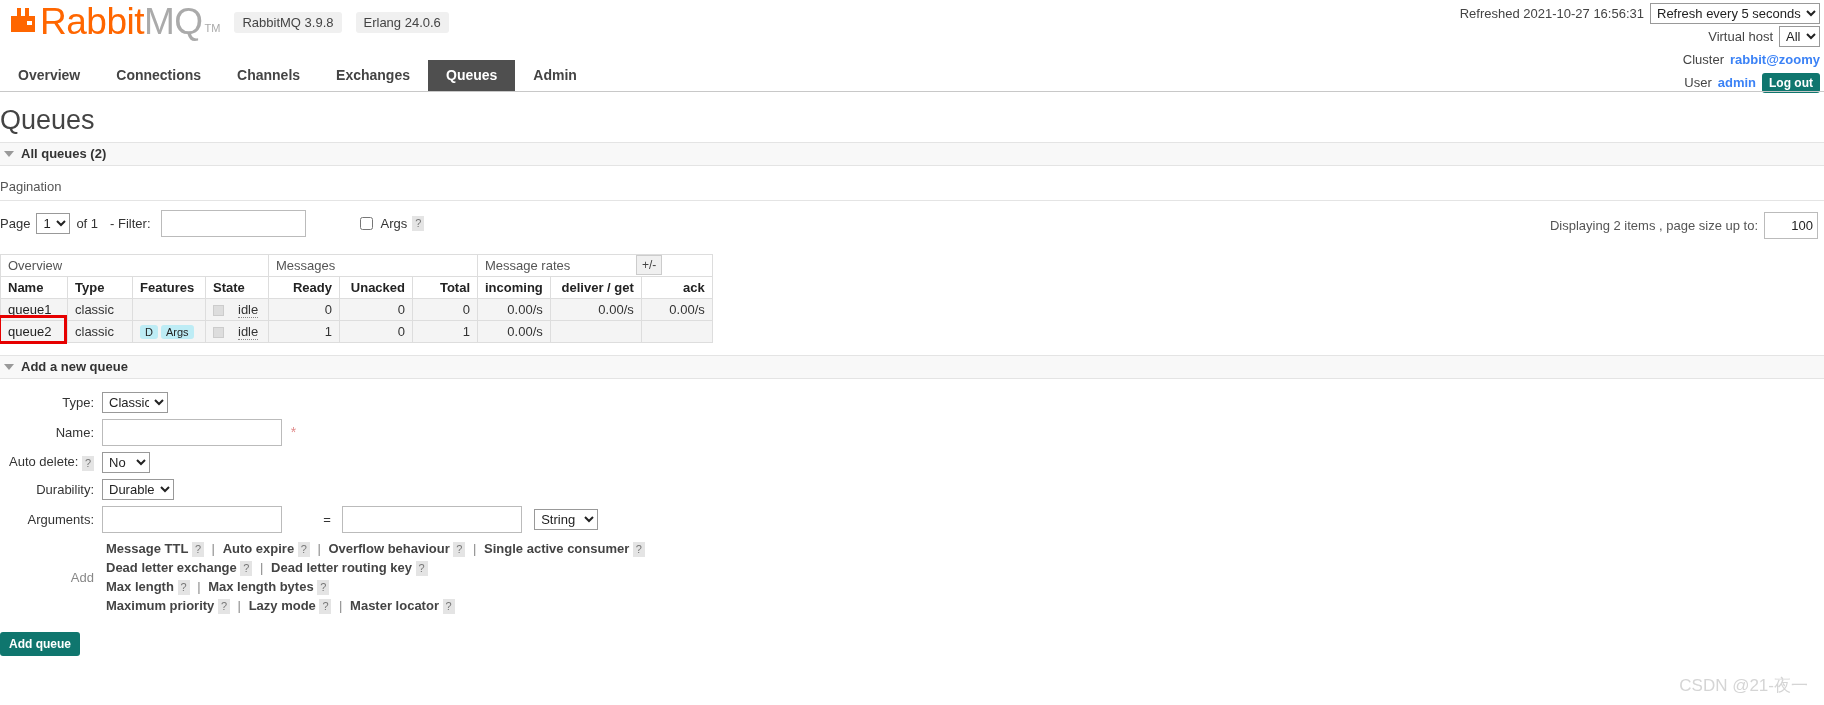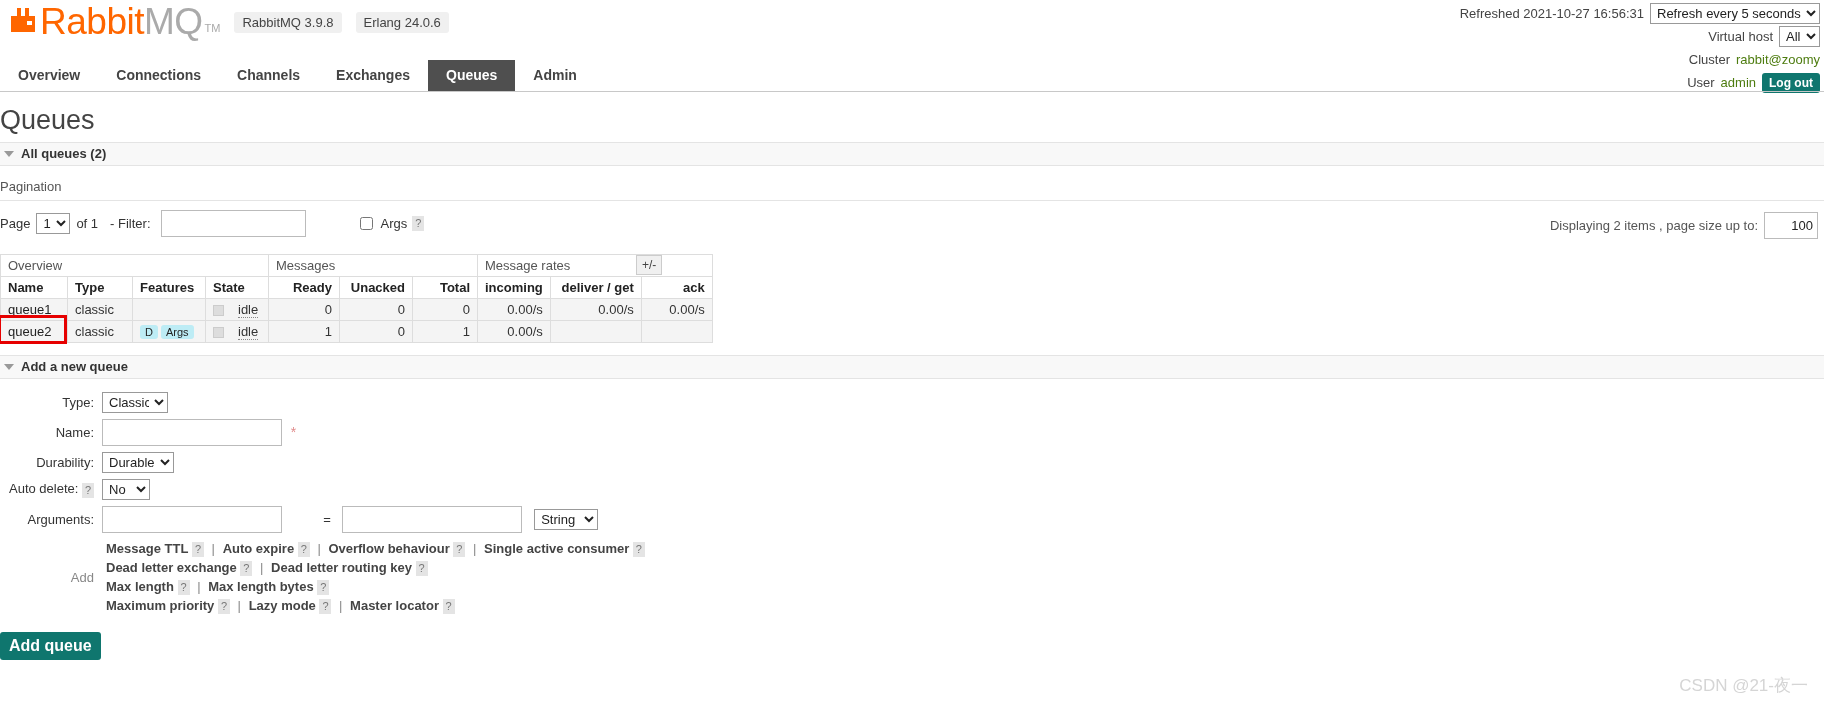--- a/index.html
+++ b/index.html
@@ -89,21 +89,21 @@
     background: #0f766e;
     color: #fff;
     font-size: 12px;
     font-weight: bold;
     border: none;
     padding: 3px 7px;
     border-radius: 3px;
     font-family: "Liberation Sans", sans-serif;
     cursor: pointer;
   }
-  .bold { font-weight: normal; color: #4d7c0f; }
+  .bold { font-weight: bold; color: #3b82f6; }
 
   
   #nav {
     position: absolute;
     left: 0; top: 60px;
     width: 1824px;
     height: 31px;
     border-bottom: 1px solid #c8c8c8;
   }
   #nav ul {
@@ -308,21 +308,21 @@
   .arg-link {
     font-weight: bold;
     color: #444;
     cursor: pointer;
   }
   .arg-sep { color: #888; padding: 0 4px; }
   .add-word { color: #888; font-size: 13px; padding-right: 10px; vertical-align: top; }
   .arg-row-line { line-height: 19px; white-space: nowrap; }
   #addq-btn-wrap { margin-top: 14px; margin-left: -4px; }
   .btn-dark.big {
-    font-size: 16px;
+    font-size: 12px;
     padding: 5px 9px;
   }
   #watermark {
     position: absolute;
     right: 16px;
     bottom: 8px;
     font-size: 17px;
     color: #d5d5d5;
   }
   #content-inner { margin-left: 4px; }
@@ -490,35 +490,35 @@
             </td>
           </tr>
           <tr>
             <td class="label">Name:</td>
             <td colspan="3">
               <input class="ui-text" style="width: 170px;" type="text" value="">
               <span class="mandatory">*</span>
             </td>
           </tr>
           <tr>
+            <td class="label" style="white-space:nowrap">
+              <span>Auto delete:</span>
+              <span class="helpq">?</span>
+            </td>
+            <td colspan="3">
+              <select class="ui-select" style="width:48px">
+                <option>No</option>
+              </select>
+            </td>
+          </tr>
+          <tr>
             <td class="label">Durability:</td>
             <td colspan="3">
               <select class="ui-select" style="width:72px">
                 <option>Durable</option>
-              </select>
-            </td>
-          </tr>
-          <tr>
-            <td class="label" style="white-space:nowrap">
-              <span>Auto delete:</span>
-              <span class="helpq">?</span>
-            </td>
-            <td colspan="3">
-              <select class="ui-select" style="width:48px">
-                <option>No</option>
               </select>
             </td>
           </tr>
           <tr>
             <td class="label">Arguments:</td>
             <td>
               <input class="ui-text" style="width: 170px;" type="text" value="">
             </td>
             <td style="padding:0 4px">=</td>
             <td>

